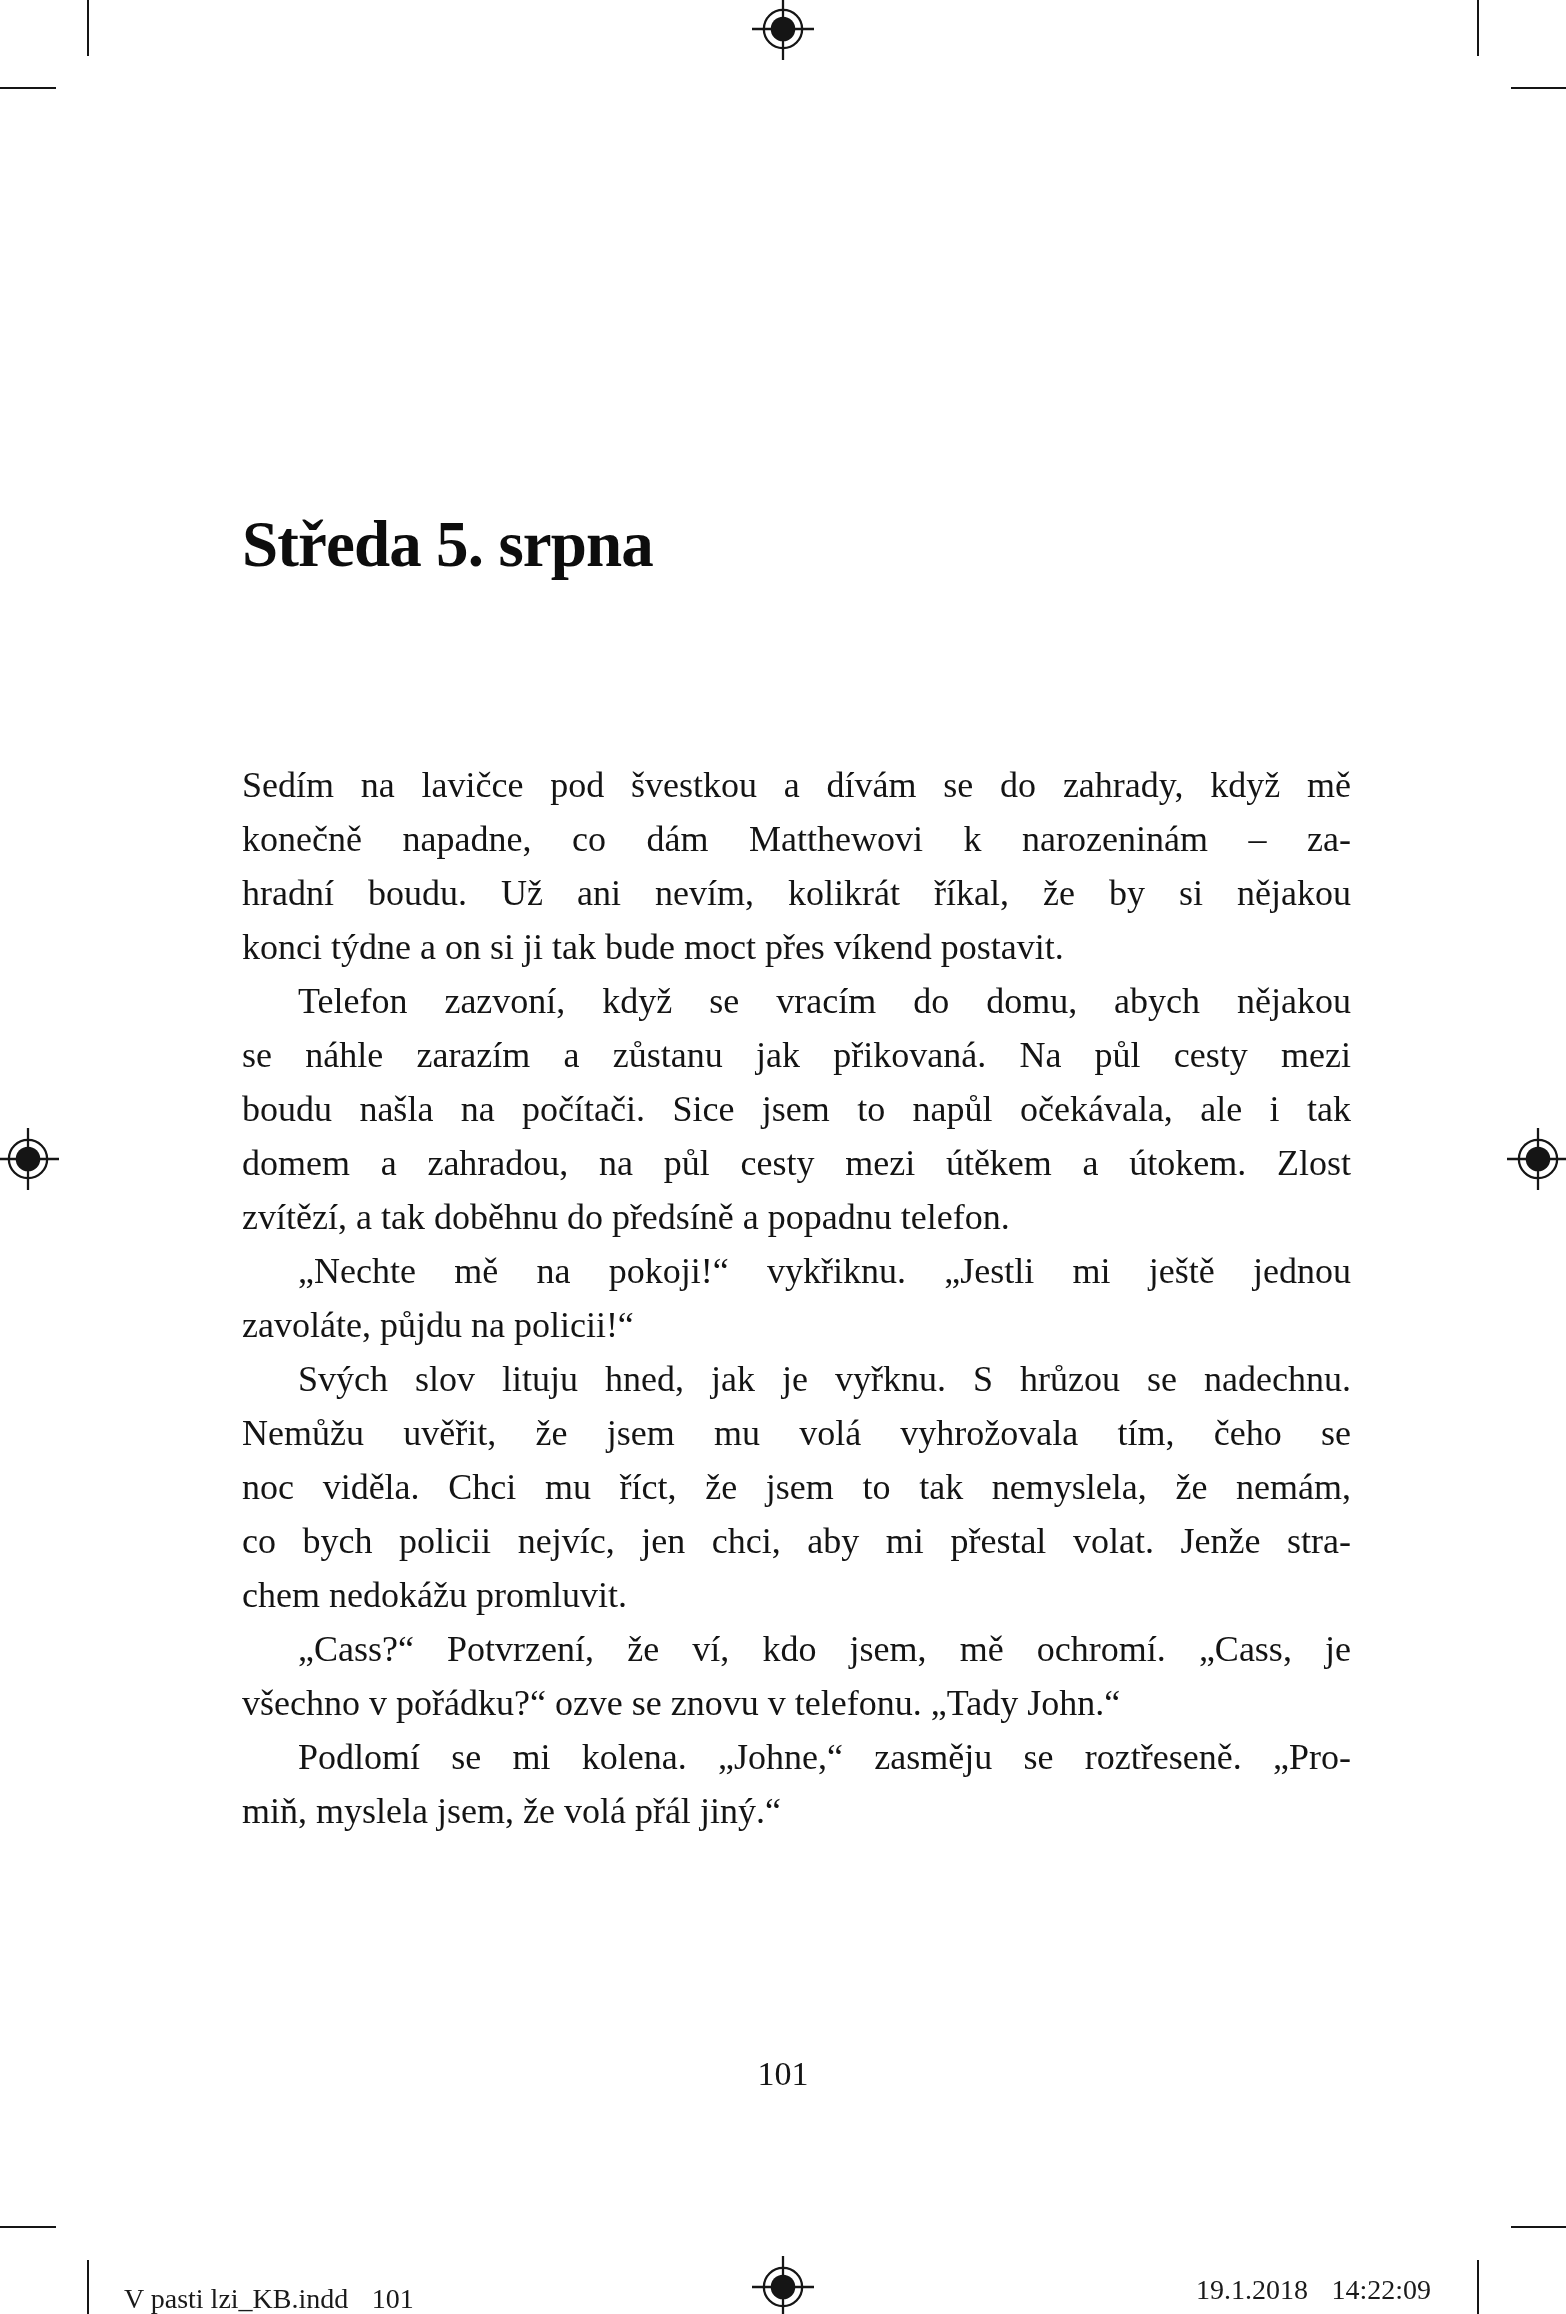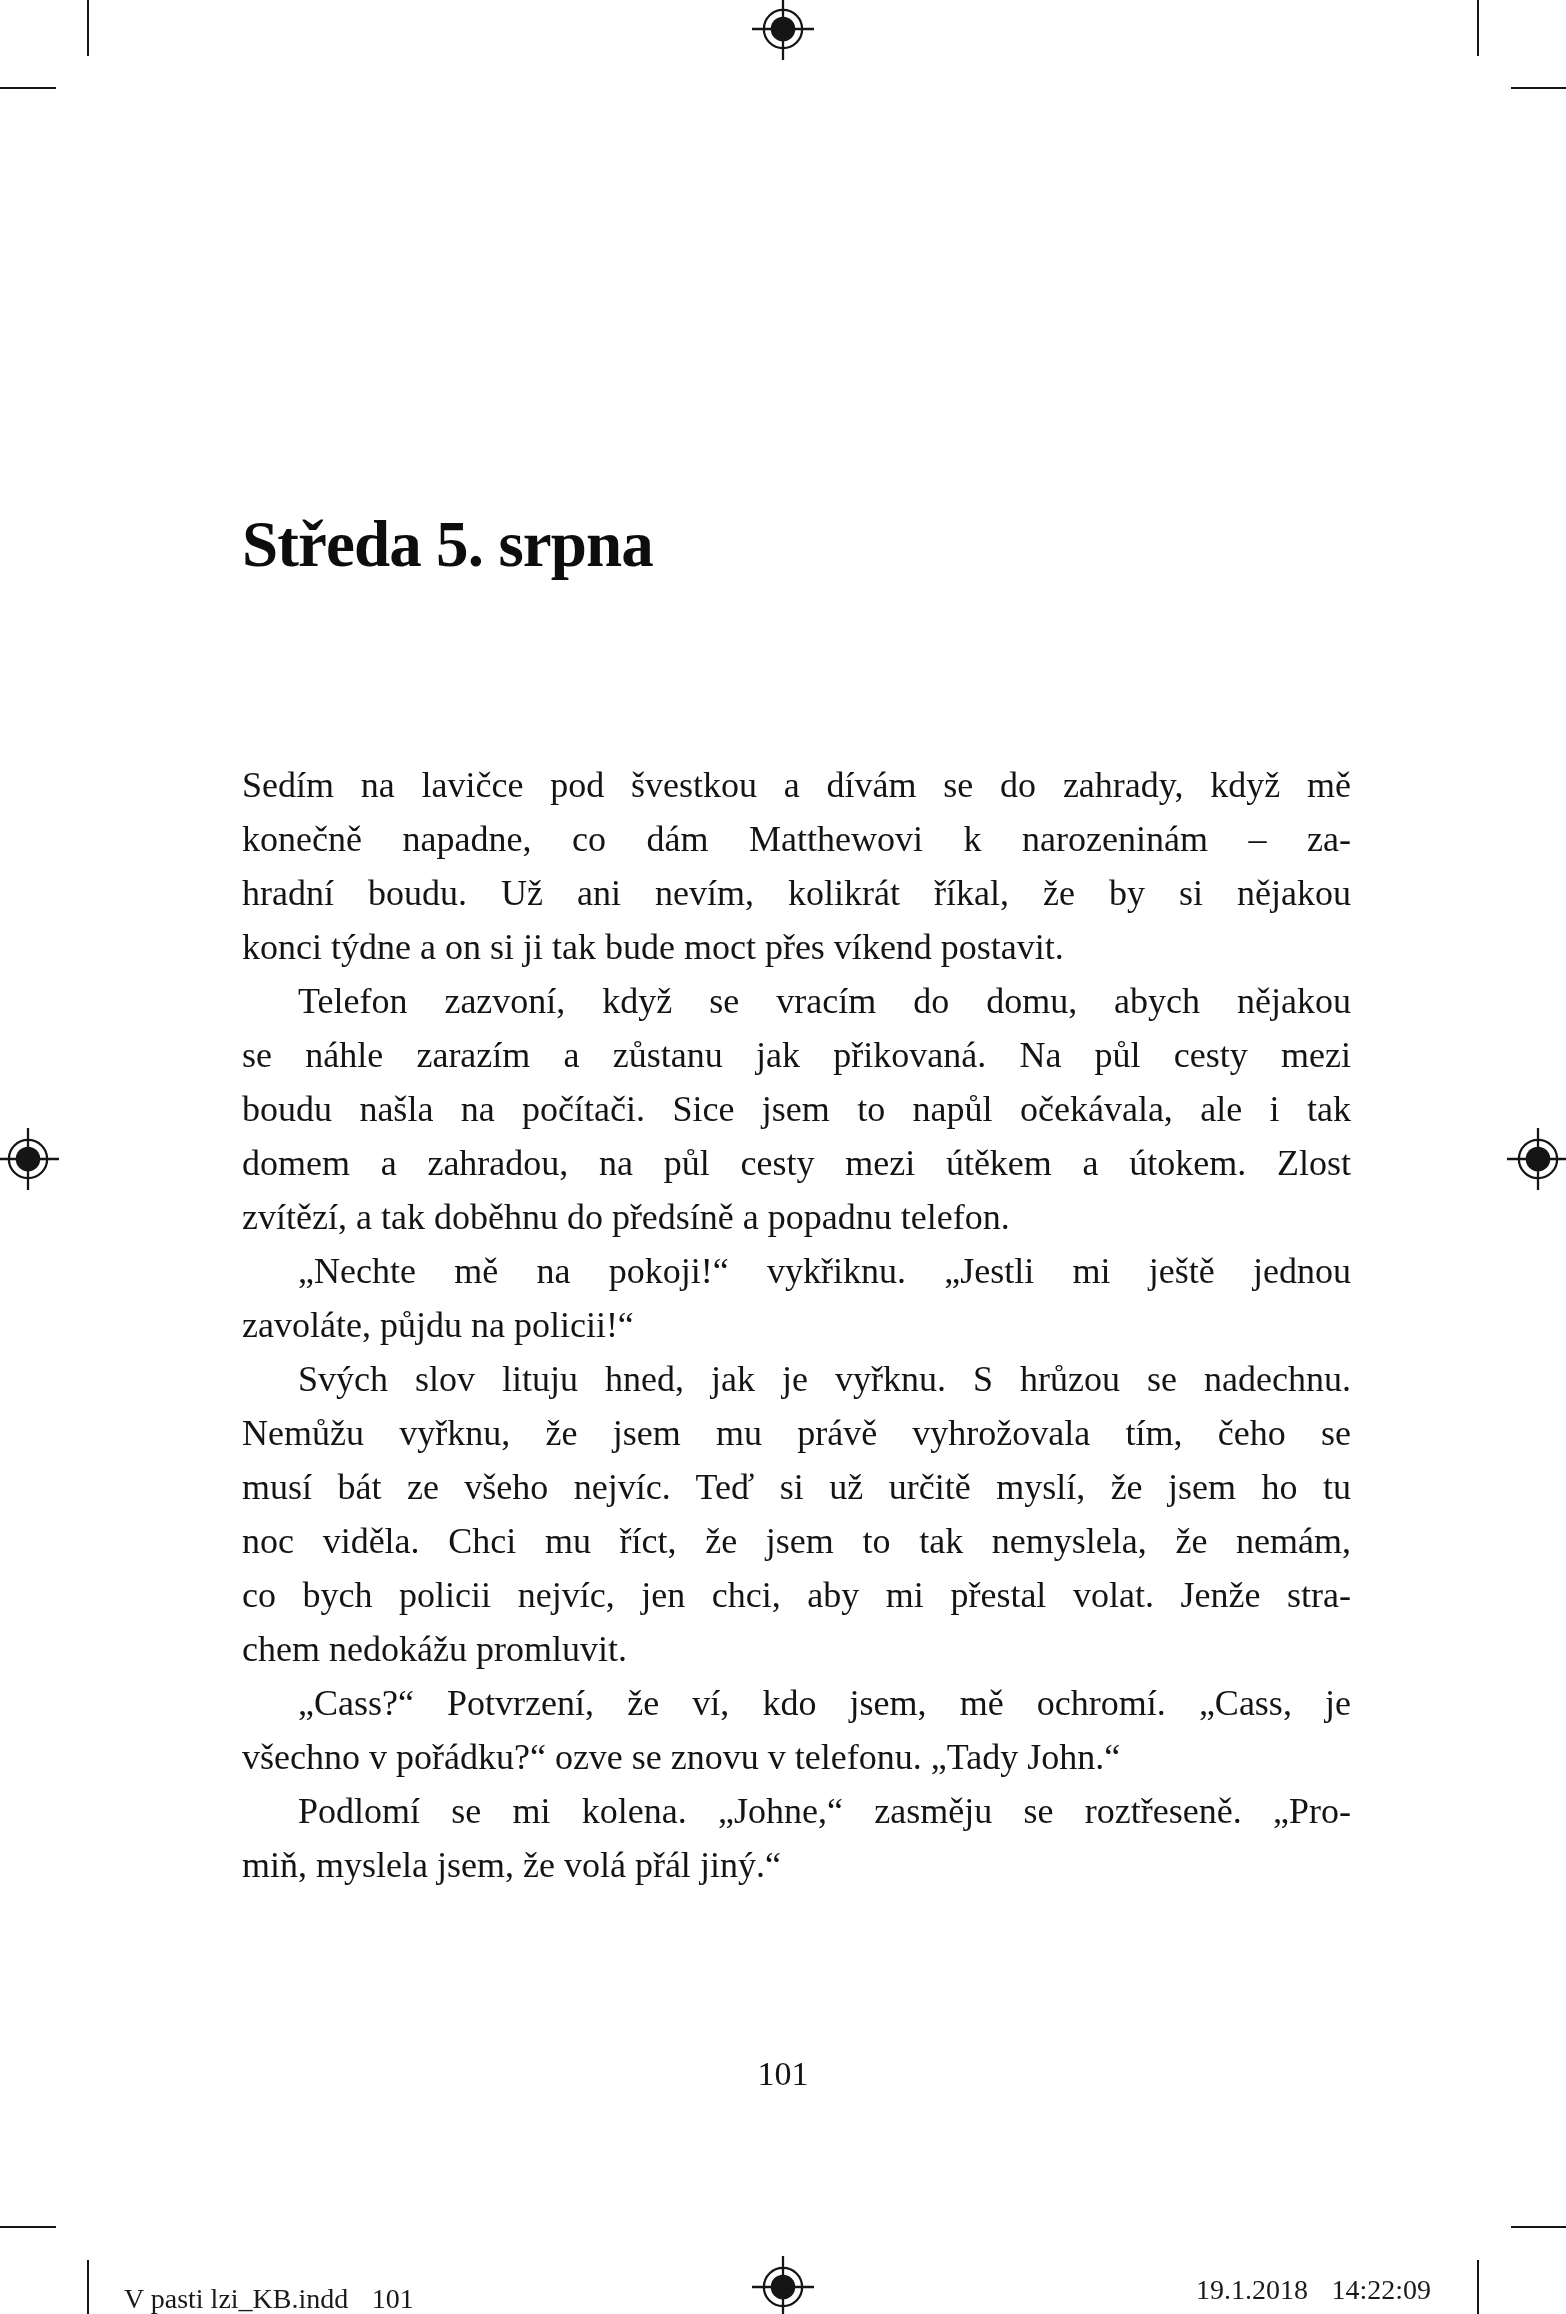--- a/index.html
+++ b/index.html
@@ -126,22 +126,21 @@
       <div class="text-line">hradní boudu. Už ani nevím, kolikrát říkal, že by si nějakou</div>
       <div class="text-line para-end">konci týdne a on si ji tak bude moct přes víkend postavit.</div>
       <div class="text-line indent">Telefon zazvoní, když se vracím do domu, abych nějakou</div>
       <div class="text-line">se náhle zarazím a zůstanu jak přikovaná. Na půl cesty mezi</div>
       <div class="text-line">boudu našla na počítači. Sice jsem to napůl očekávala, ale i tak</div>
       <div class="text-line">domem a zahradou, na půl cesty mezi útěkem a útokem. Zlost</div>
       <div class="text-line para-end">zvítězí, a tak doběhnu do předsíně a popadnu telefon.</div>
       <div class="text-line indent">„Nechte mě na pokoji!“ vykřiknu. „Jestli mi ještě jednou</div>
       <div class="text-line para-end">zavoláte, půjdu na policii!“</div>
       <div class="text-line indent">Svých slov lituju hned, jak je vyřknu. S hrůzou se nadechnu.</div>
-      <div class="text-line">Nemůžu vyřknu, že jsem mu právě vyhrožovala tím, čeho se</div>
-      <div class="text-line">musí bát ze všeho nejvíc. Teď si už určitě myslí, že jsem ho tu</div>
+      <div class="text-line">Nemůžu uvěřit, že jsem mu volá vyhrožovala tím, čeho se</div>
       <div class="text-line">noc viděla. Chci mu říct, že jsem to tak nemyslela, že nemám,</div>
       <div class="text-line">co bych policii nejvíc, jen chci, aby mi přestal volat. Jenže stra-</div>
       <div class="text-line para-end">chem nedokážu promluvit.</div>
       <div class="text-line indent">„Cass?“ Potvrzení, že ví, kdo jsem, mě ochromí. „Cass, je</div>
       <div class="text-line para-end">všechno v pořádku?“ ozve se znovu v telefonu. „Tady John.“</div>
       <div class="text-line indent">Podlomí se mi kolena. „Johne,“ zasměju se roztřeseně. „Pro-</div>
       <div class="text-line para-end">miň, myslela jsem, že volá přál jiný.“</div>
     </div>
 
   <div class="page-number">101</div>

